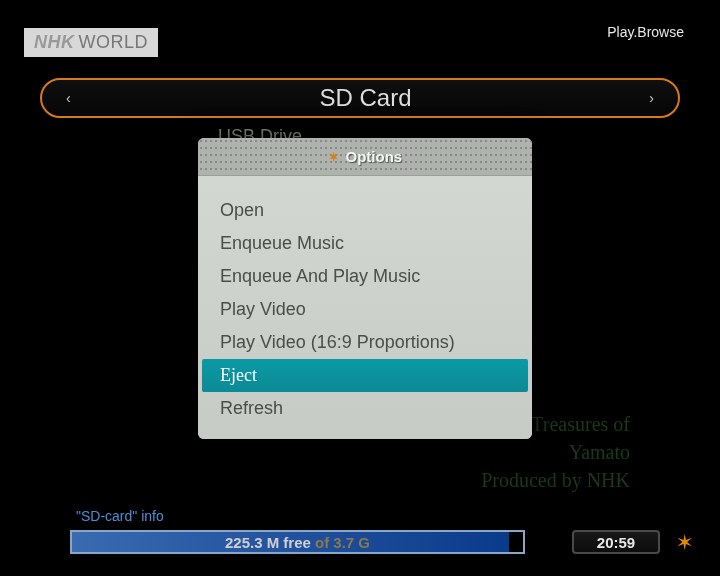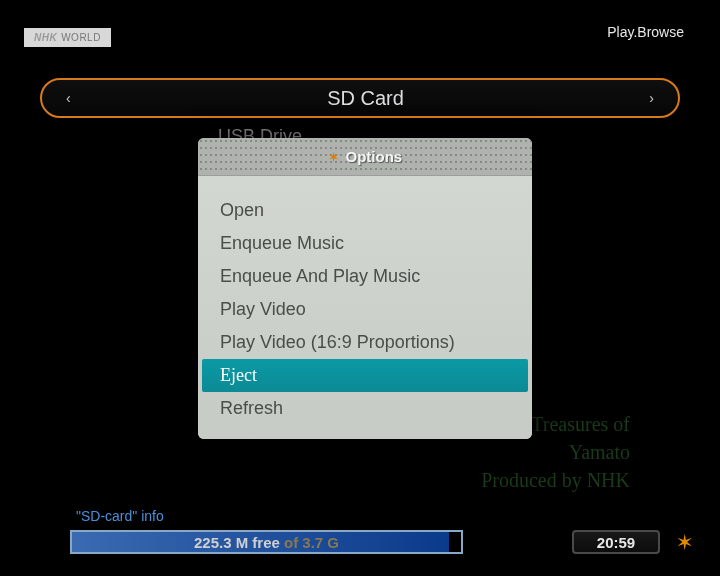--- a/index.html
+++ b/index.html
@@ -11,21 +11,21 @@
       position: relative;
       overflow: hidden;
       color: #fff;
     }
     .logo-badge {
       position: absolute;
       top: 28px;
       left: 24px;
       background: #d8d8d8;
       padding: 4px 10px;
-      font-size: 10px;
+      font-size: 18px;
       font-weight: bold;
       color: #888;
       letter-spacing: 0.5px;
     }
     .logo-badge .nhk { font-style: italic; color: #999; }
     .logo-badge .world { color: #777; font-weight: normal; margin-left: 4px;}
     .app-title {
       position: absolute;
       top: 24px;
       right: 36px;
@@ -48,21 +48,21 @@
       padding: 0 24px;
       background: linear-gradient(to bottom, rgba(50,50,50,0.3), rgba(20,20,20,0.3));
     }
     .device-bar .arrow {
       color: #ccc;
       font-size: 14px;
       cursor: pointer;
     }
     .device-bar .label {
       color: #dddde0;
-      font-size: 20px;
+      font-size: 24px;
       font-weight: 500;
       margin-left: 11px;
     }
     .bg-text-1 {
       position: absolute;
       top: 126px;
       left: 218px;
       color: #888;
       font-size: 18px;
     }
@@ -129,21 +129,21 @@
       position: absolute;
       bottom: 52px;
       left: 76px;
       color: #4a8fd8;
       font-size: 14px;
     }
     .progress-bar {
       position: absolute;
       bottom: 22px;
       left: 70px;
-      width: 393px;
+      width: 455px;
       height: 24px;
       border: 2px solid #88a8c8;
       background: #000;
       display: flex;
       align-items: center;
       justify-content: center;
       overflow: hidden;
     }
     .progress-fill {
       position: absolute;

